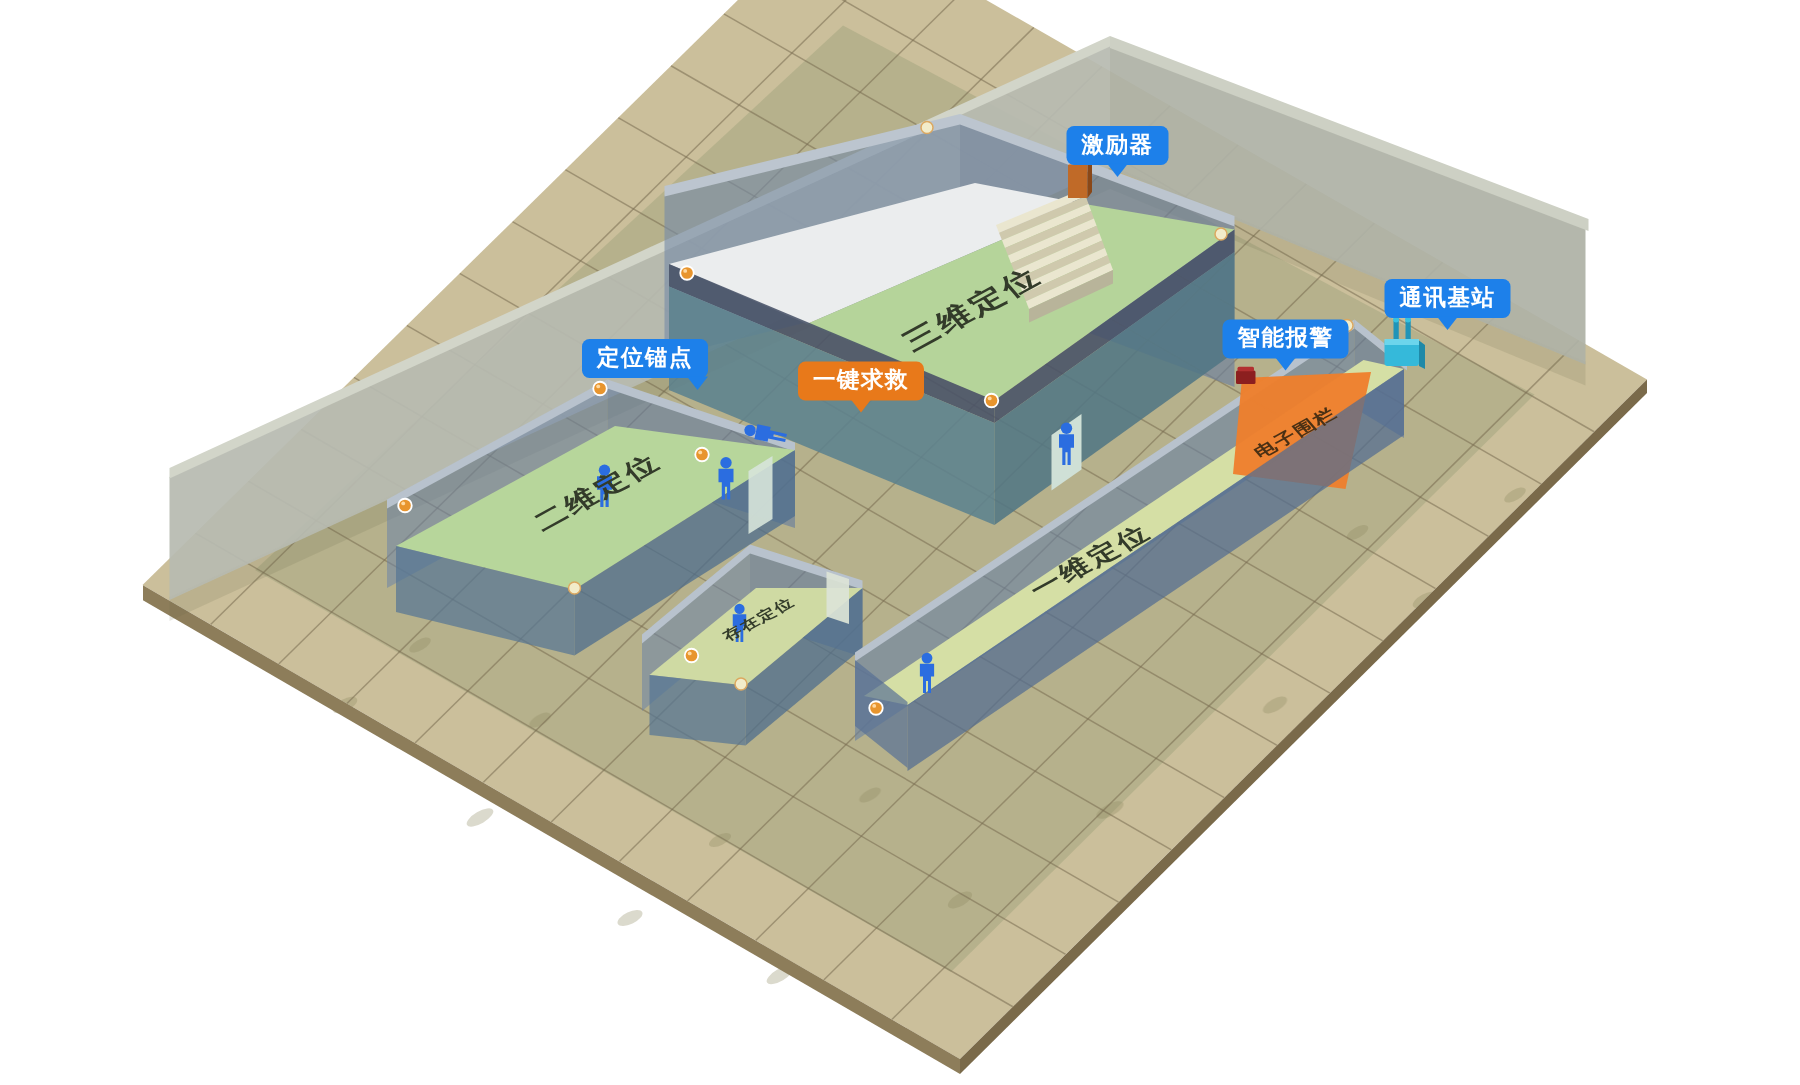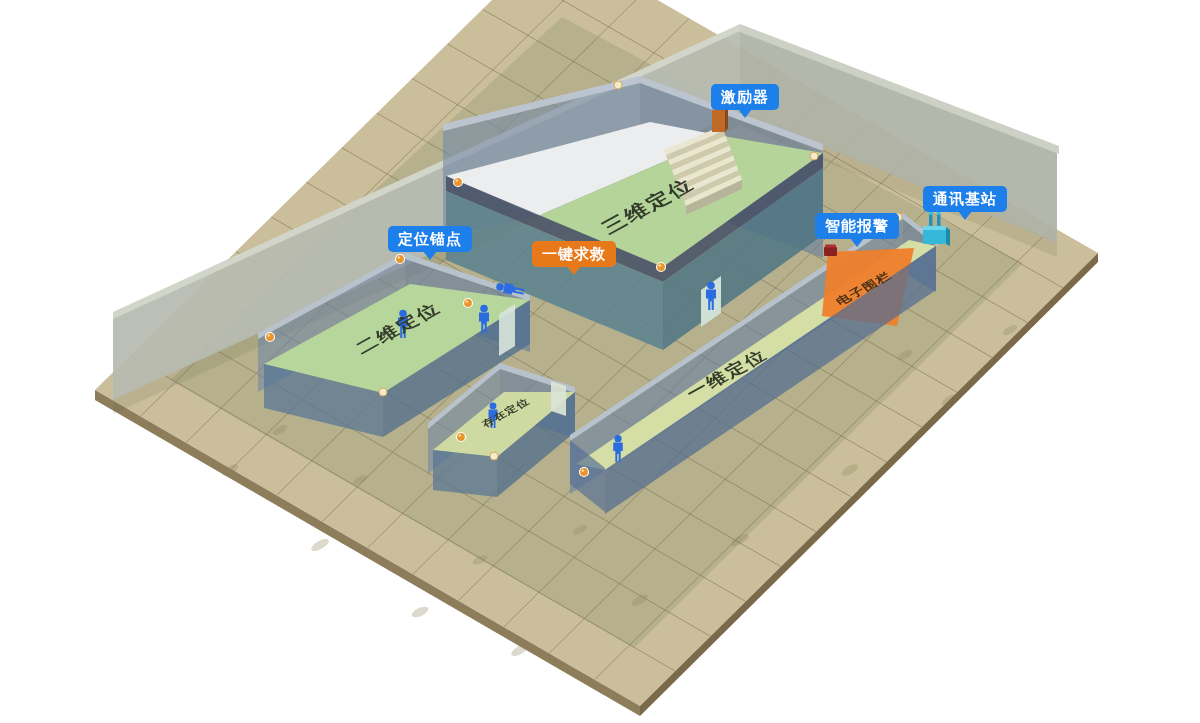--- a/index.html
+++ b/index.html
@@ -213,21 +213,21 @@
   <span class="arr"></span>
 </div>
 <div class="callout c-blue" style="left:946px;top:186px;">
   <span class="bubble">通讯基站</span>
   <span class="arr"></span>
 </div>
 <div class="callout c-blue" style="left:838px;top:213px;">
   <span class="bubble">智能报警</span>
   <span class="arr"></span>
 </div>
-<div class="callout c-blue" style="left:411px;top:226px;">
+<div class="callout c-blue" style="left:411px;top:226px;align-items:flex-end;">
   <span class="bubble">定位锚点</span>
   <span class="arr"></span>
 </div>
 <div class="callout c-orange" style="left:523px;top:241px;margin-left:32px;">
   <span class="bubble">一键求救</span>
   <span class="arr"></span>
 </div>
 
 </div>
 

